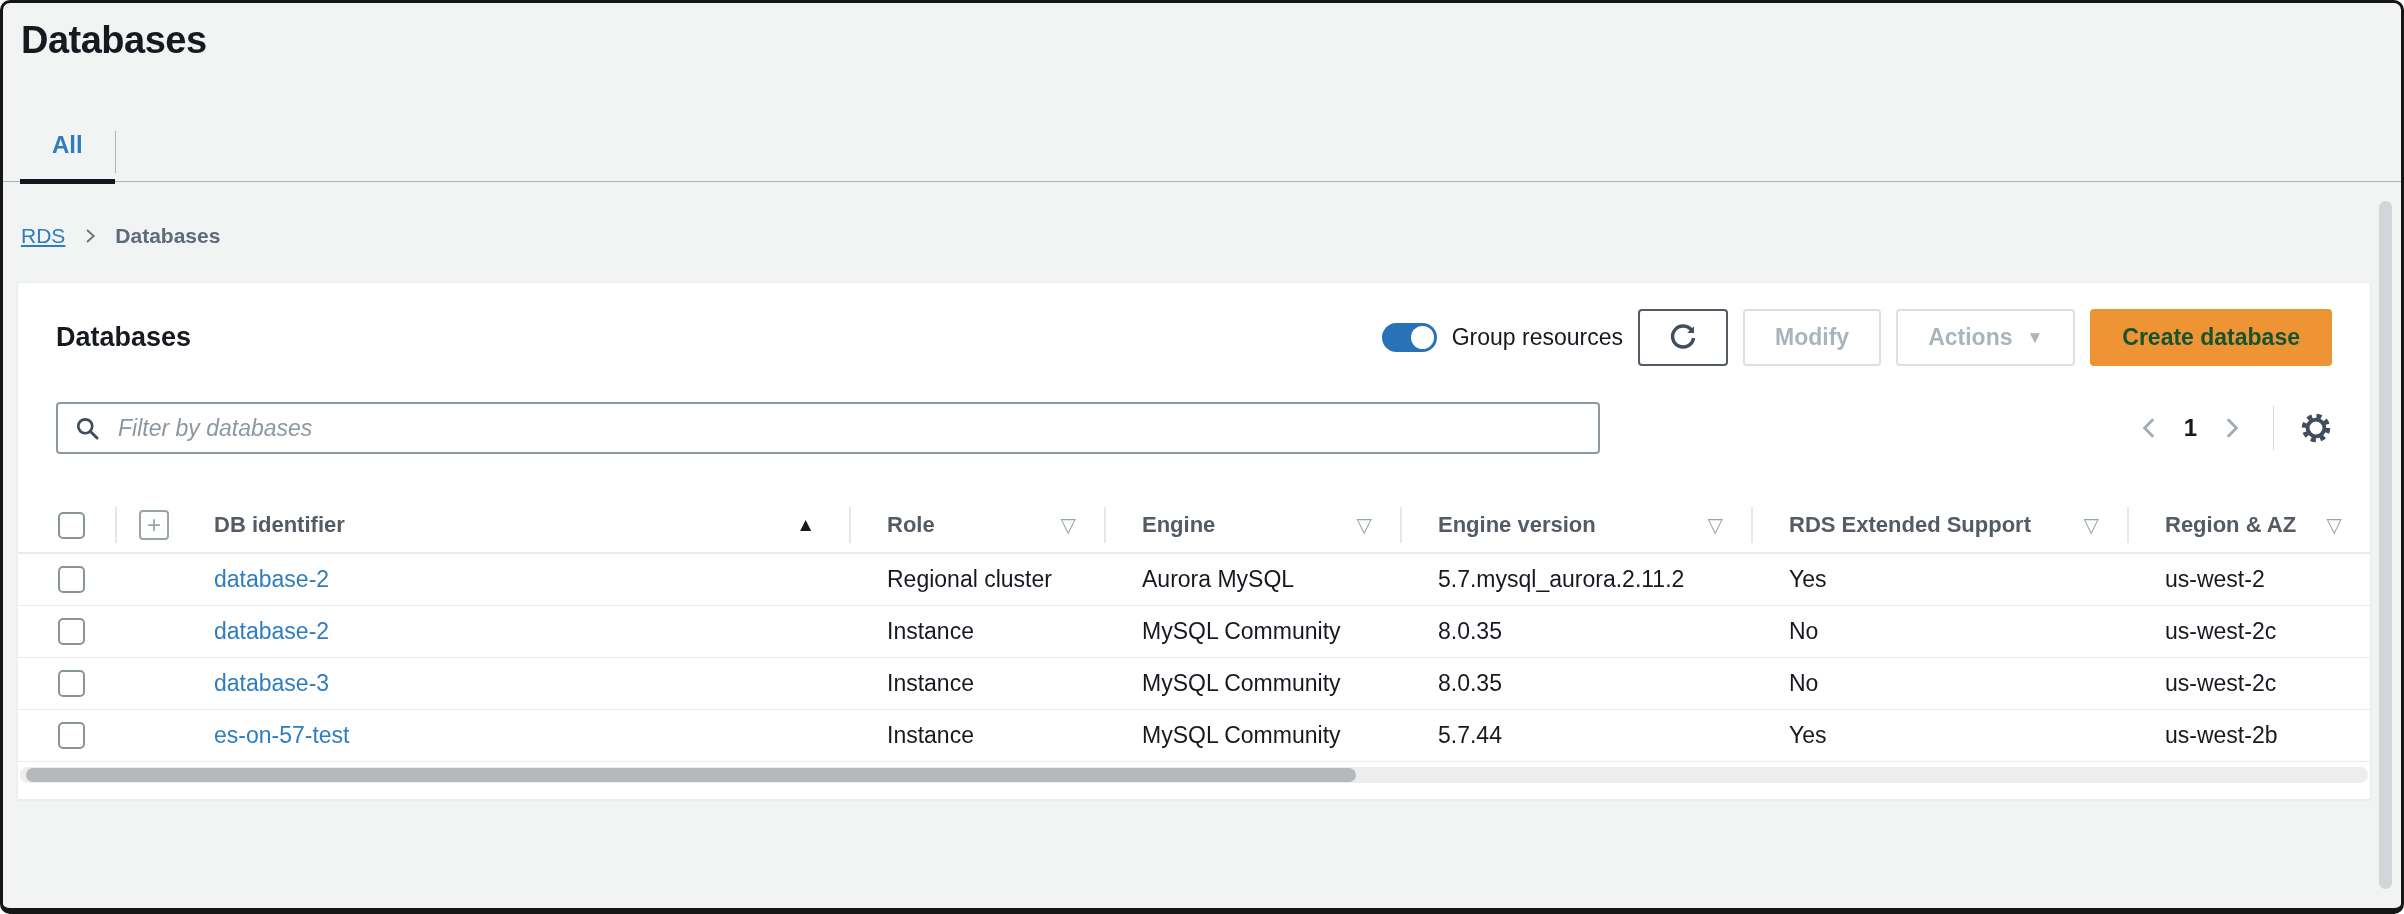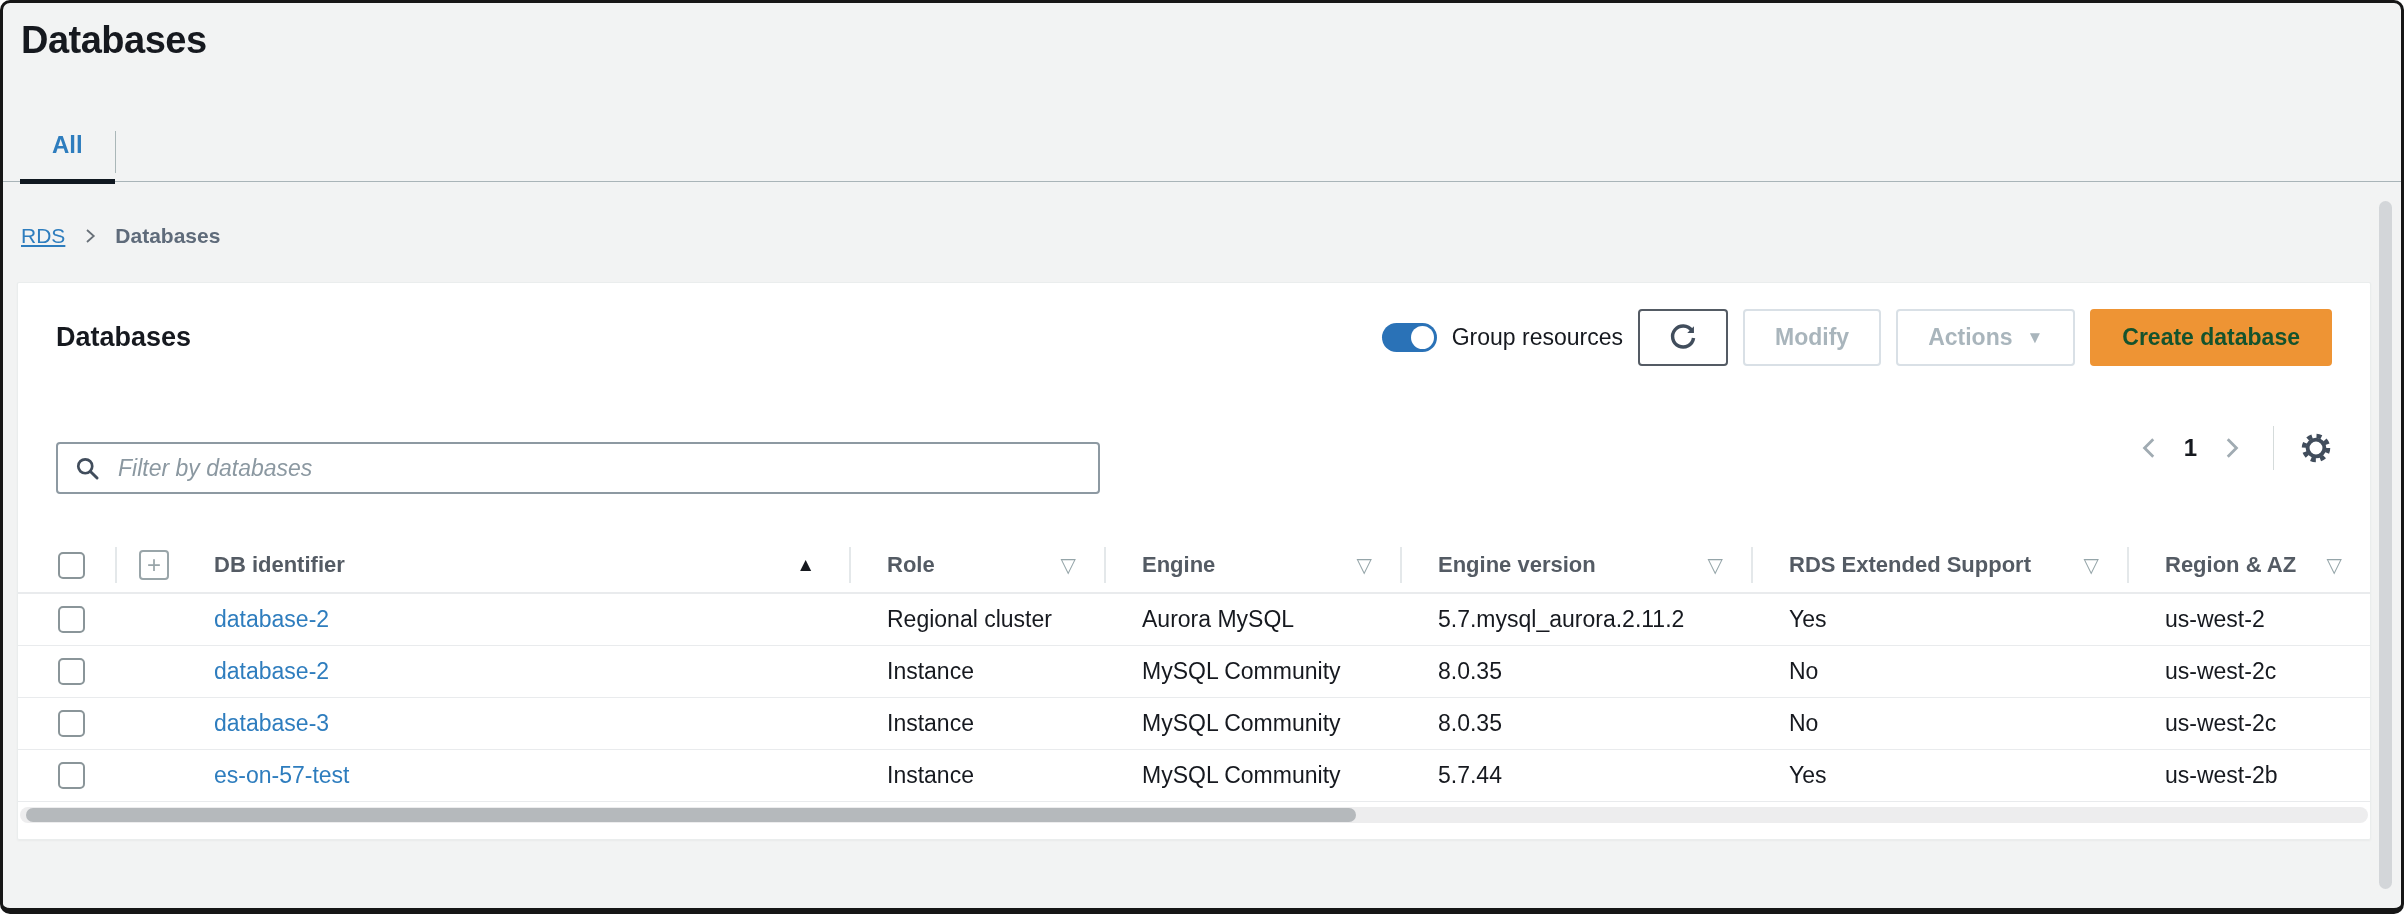--- a/index.html
+++ b/index.html
@@ -83,21 +83,21 @@
   }
   .btn.icon-btn { width: 90px; padding: 0; }
   .btn.disabled { border-color: #d9e0e6; color: #a9b5bc; cursor: default; }
   .btn .dd-caret { font-size: 17px; margin-left: 14px; color: #a9b5bc; }
   .btn.primary { background: #ee9434; border-color: #ee9434; color: #14532d; }
   
   .filter-row {
     display: flex; align-items: center;
     padding: 36px 32px 0 38px;
   }
-  .search { position: relative; width: 1044px; margin-top: 40px; }
+  .search { position: relative; width: 1544px; }
   .search input {
     width: 100%; height: 52px;
     border: 2px solid #8d99a2; border-radius: 4px;
     padding: 0 20px 0 60px;
     font-family: inherit; font-size: 23px; color: #16191f;
     background: #ffffff; outline: none;
   }
   .search input::placeholder { color: #8b98a1; font-style: italic; }
   .search .search-icon { position: absolute; left: 18px; top: 13px; }
   .pagination { margin-left: auto; display: flex; align-items: center; }

